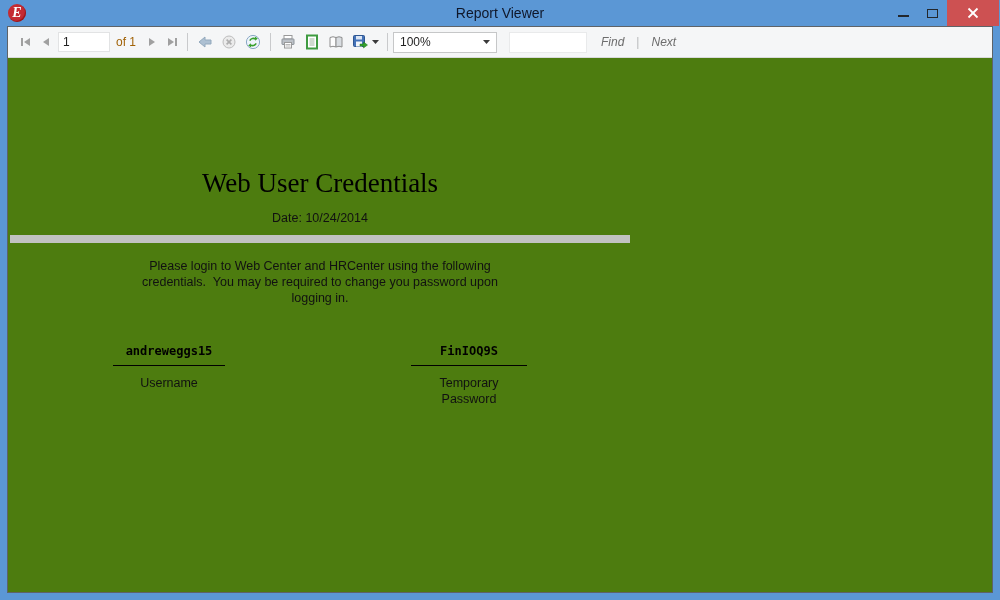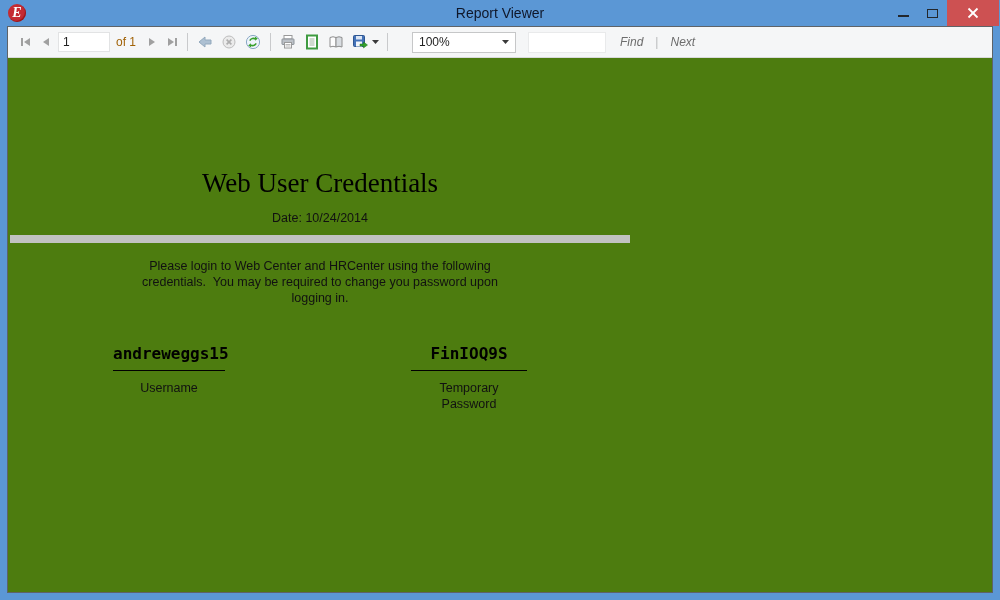--- a/index.html
+++ b/index.html
@@ -55,21 +55,21 @@
   .tb-sep { width:1px; height:18px; background:#c9cacc; margin:0 5px; }
   .page-input {
     width:52px; height:20px; border:1px solid #e2e3e4; background:#fff;
     font-size:12px; padding:0 4px; font-family:"Liberation Sans",sans-serif; color:#222;
     margin:0 4px 0 2px;
   }
   .of-label { margin:0 6px 0 2px; color:#a16207; }
   .zoom-select {
     width:104px; height:21px; background:#fff; border:1px solid #c6c7c8;
     display:flex; align-items:center; justify-content:space-between;
-    padding:0 6px; margin-left:19px; color:#1f1f1f;
+    padding:0 6px; margin-left:0; color:#1f1f1f;
   }
   .find-input {
     width:78px; height:21px; border:1px solid #e9eaeb; background:#fff;
     margin-left:12px; font-size:12px; padding:0 4px;
   }
   .find-link { color:#6d6d6d; margin-left:14px;font-style:italic; }
   .link-sep { color:#b9babc; margin-left:12px; }
 
   
   .report { position:relative; flex:1 1 auto; background:#4d7c0f; overflow:hidden; }
@@ -84,21 +84,21 @@
   .gray-bar {
     position:absolute; top:177px; left:2px; width:620px; height:8px;
     background: var(--divider-bar, #c2c2c2);
   }
   .instructions {
     position:absolute; top:200px; left:0; width:624px; text-align:center;
     font-size:12.5px; line-height:16px; color:#111; white-space:pre-line;
   }
   .cred-field { position:absolute; top:286px; text-align:center; }
   .cred-field .value {
-    font-family:"DejaVu Sans Mono", monospace; font-weight:bold; font-size:16px;
+    font-family:"DejaVu Sans Mono", monospace; font-weight:bold; font-size:12px;
     color:#000; padding-bottom:7px; border-bottom:1px solid #000; display:block;
   }
   .cred-field .label {
     display:block; margin-top:9px; font-size:12.5px; line-height:16px; color:#111;
     white-space:pre-line;
   }
   .field-username { left:105px; width:112px; }
   .field-password { left:403px; width:116px; }
 
   svg { display:block; }

